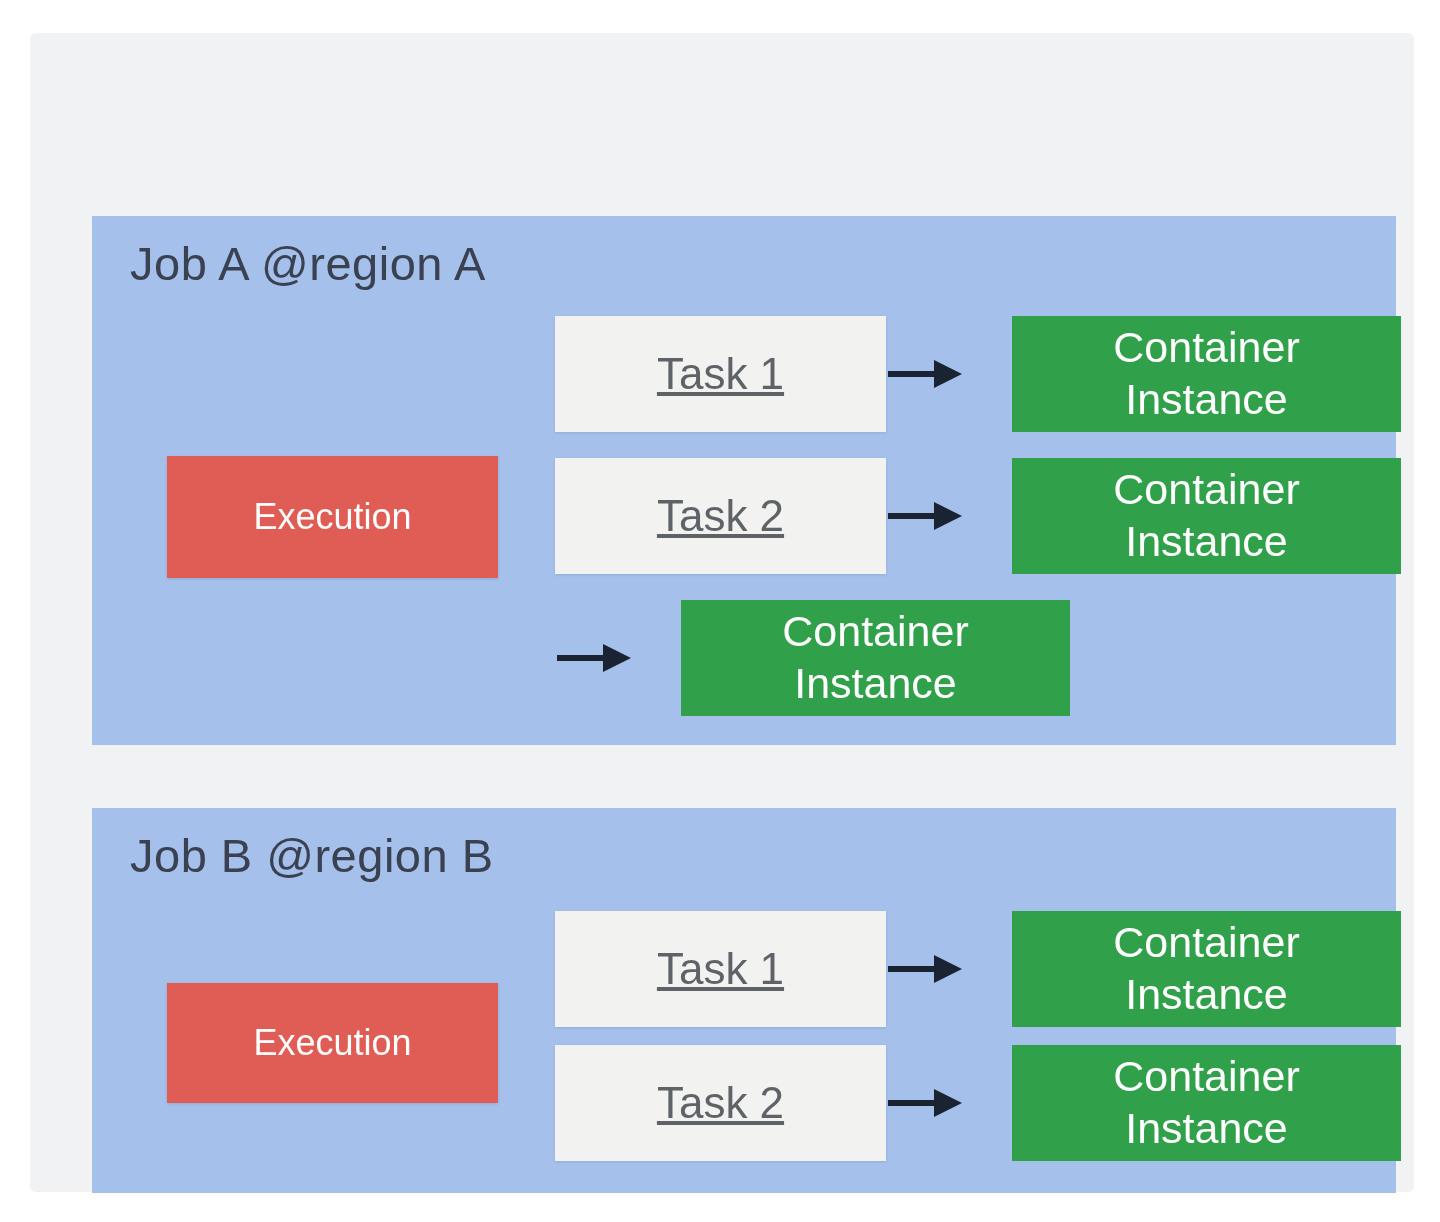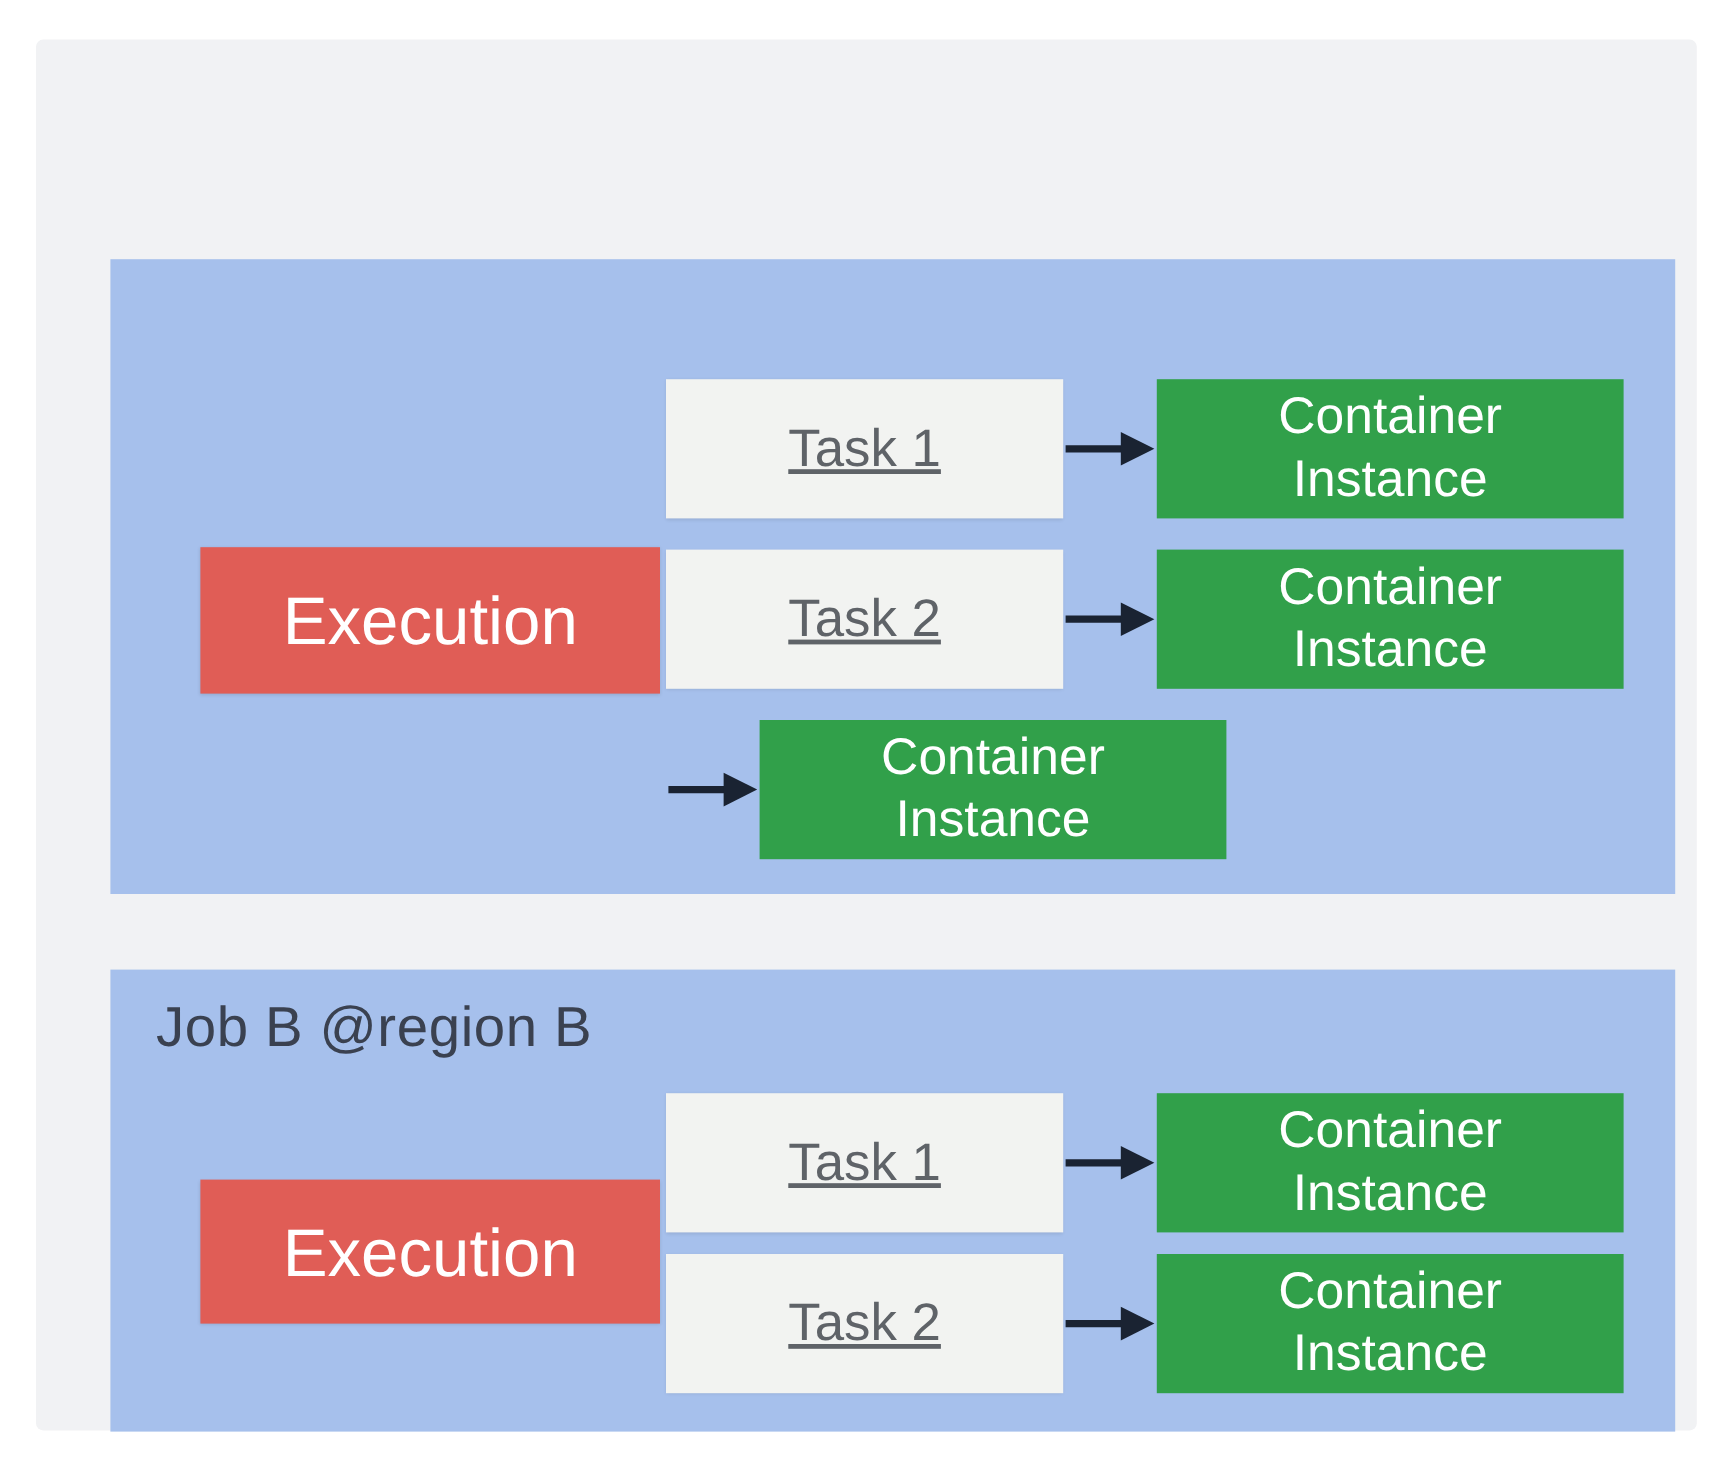--- a/index.html
+++ b/index.html
@@ -82,46 +82,48 @@
   .container-box {
     width: 389px; height: 116px;
     background: var(--container-green, #31a04a);
     display: flex;
     align-items: center;
     justify-content: center;
     text-align: center;
     font-size: 43px;
     line-height: 1.2;
     color: #ffffff;
+    margin-left: 48px;
   }
   .container-box .label { width: 300px; }
 
   .execution-box {
     position: absolute;
     left: 75px;
-    width: 383px;
+    width: 331px;
     background: var(--execution-red, #e05d56);
     display: flex;
     align-items: center;
     justify-content: center;
-    font-size: 56px;
+    font-size: 36px;
     color: #ffffff;
     box-shadow: 0 1px 3px rgba(0,0,0,0.12);
   }
   .job-a .execution-box { top: 240px; height: 122px; }
   .job-b .execution-box { top: 175px; height: 120px; }
 </style>
 </head>
 <body>
 
 <div class="stage">
   <div class="panel">
 
 
     <div class="job job-a">
+      <div class="job-title">Job A @region A</div>
 
       <div class="execution-box">
         <span>Execution</span>
       </div>
 
       <div class="rows">
         <div class="row">
           <div class="task-box">
             <span>Task 1</span>
           </div>

